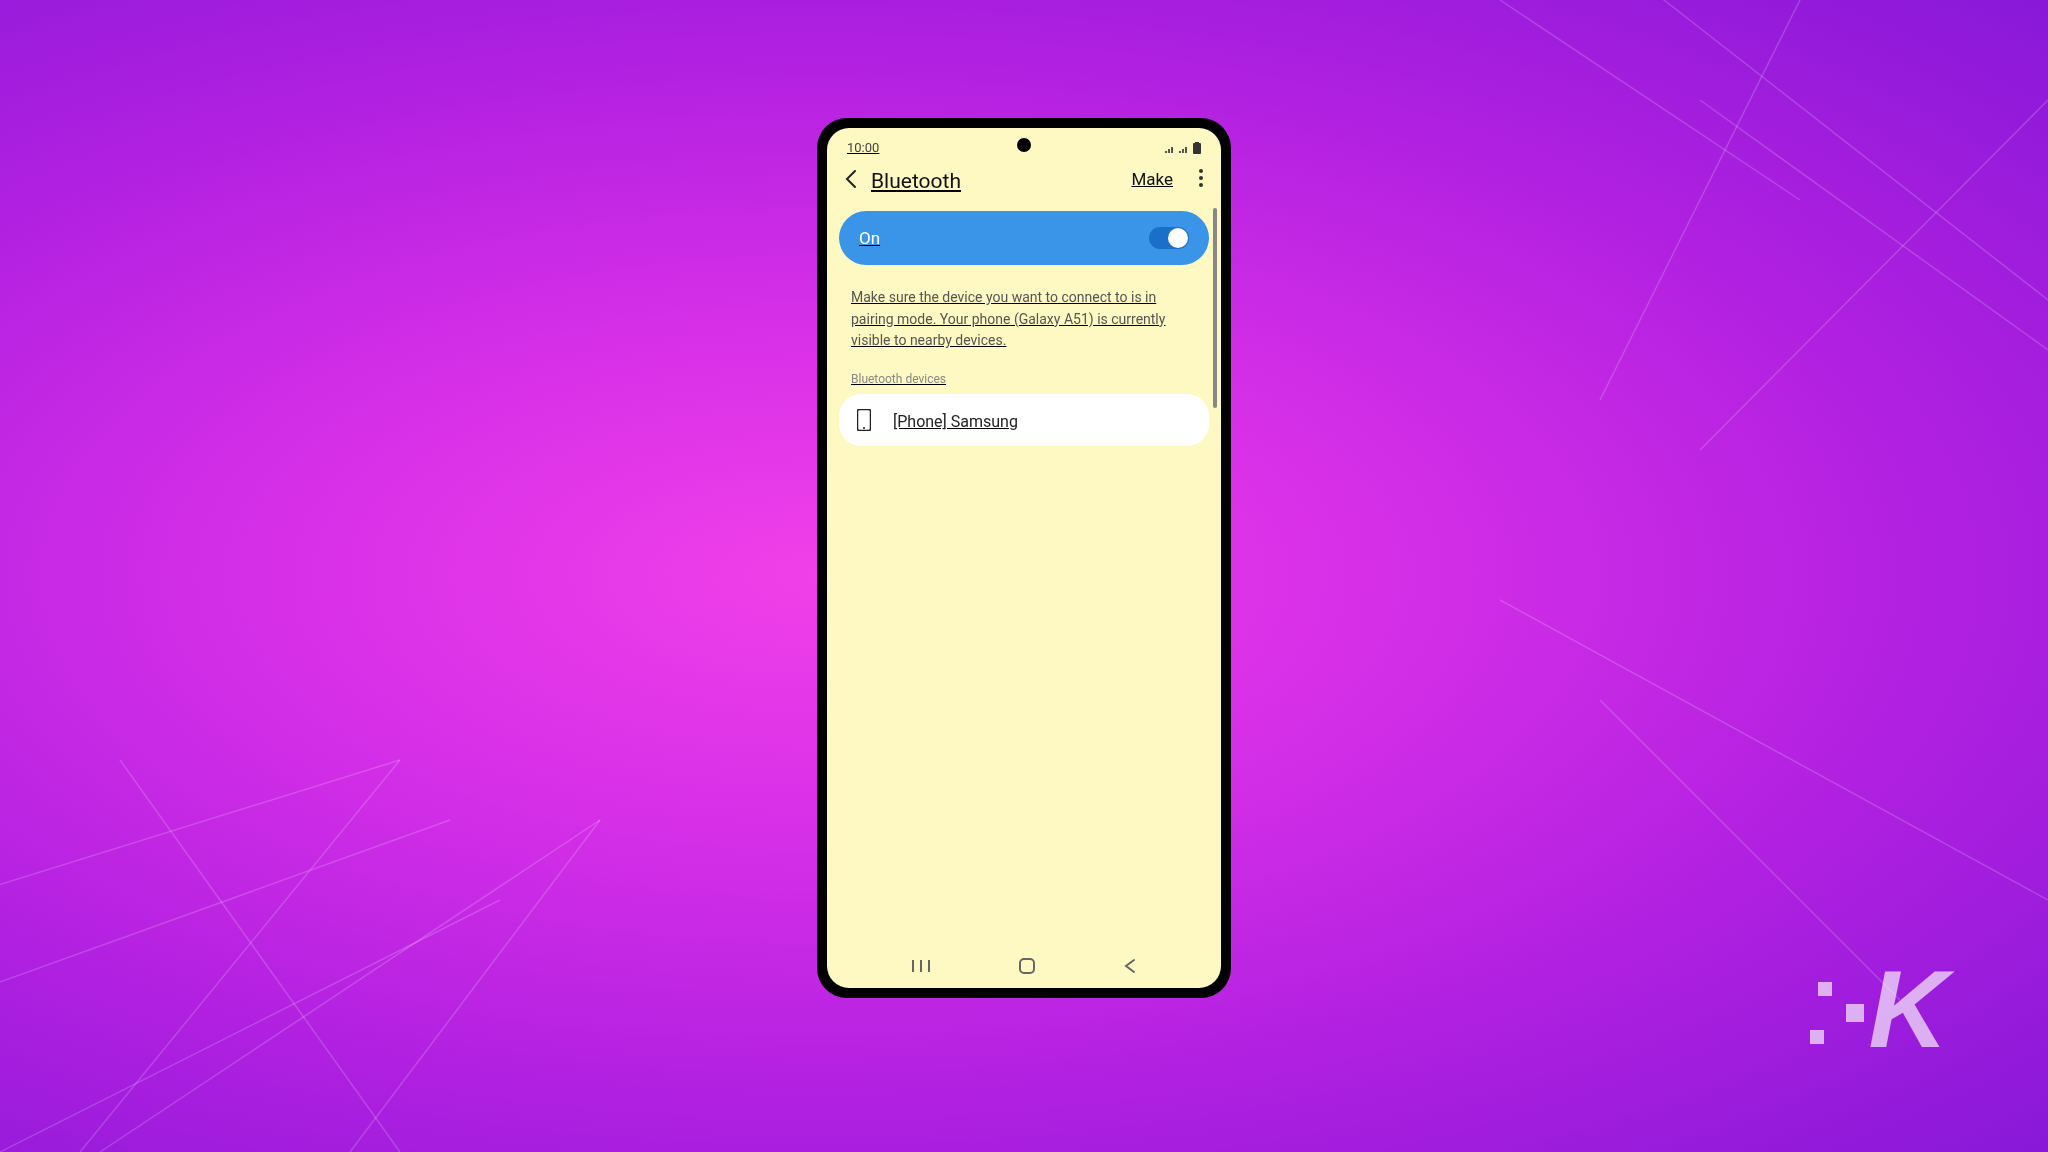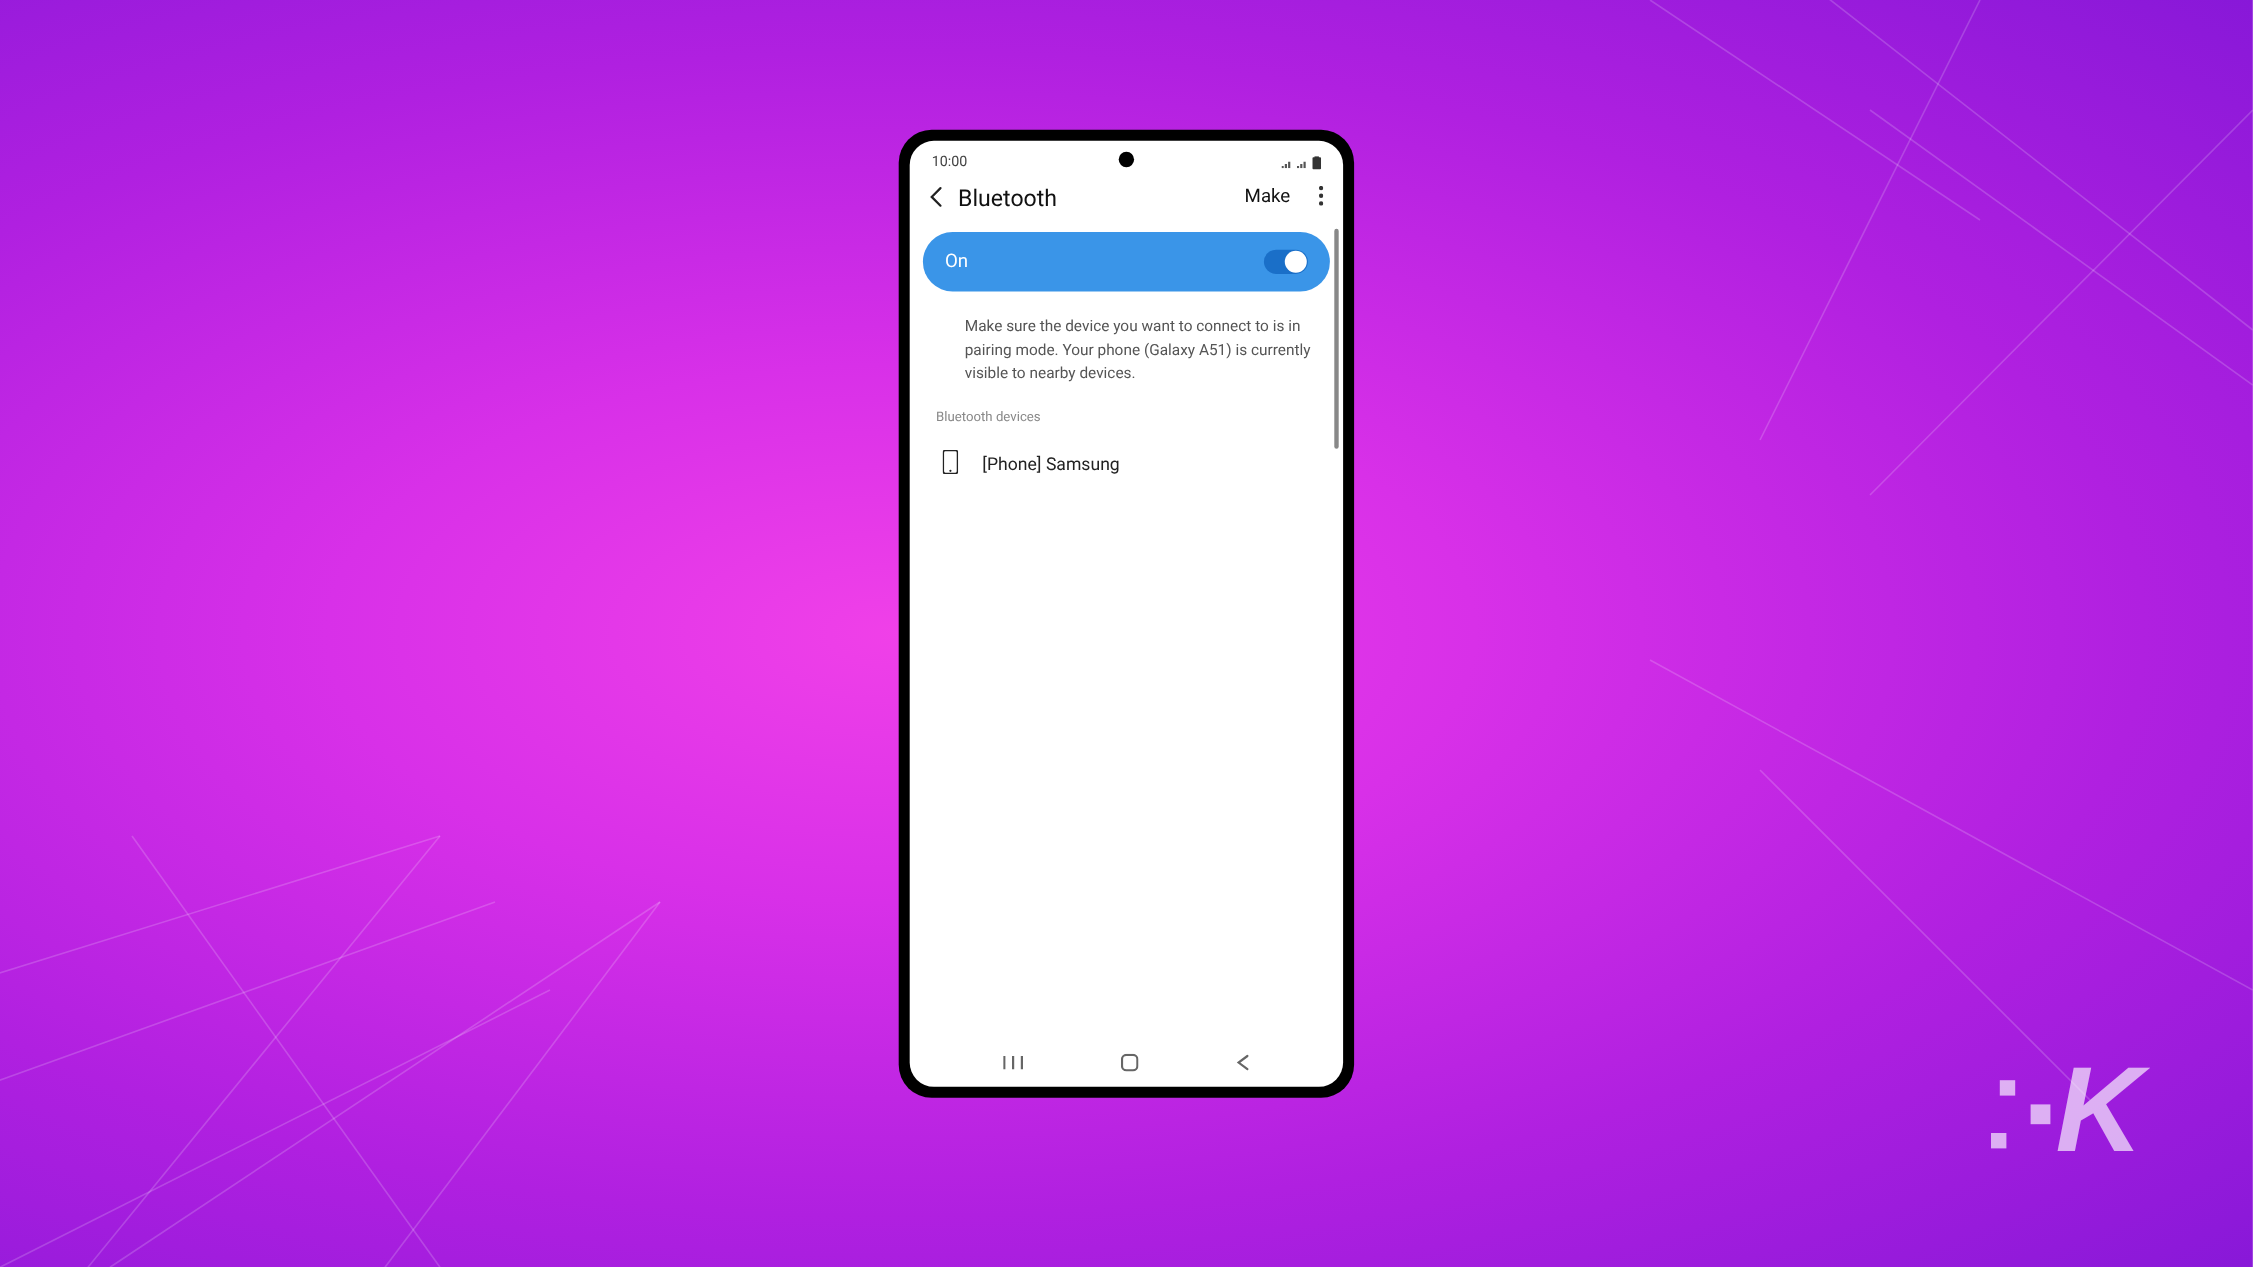--- a/index.html
+++ b/index.html
@@ -22,24 +22,25 @@
       top: 118px;
       width: 414px;
       height: 880px;
       background: #000;
       border-radius: 30px;
       padding: 10px;
     }
     .phone-screen {
       width: 100%;
       height: 100%;
-      background: #ffffff;
+      background: #fef9c3;
       border-radius: 22px;
       position: relative;
       overflow: hidden;
+      text-decoration: underline;
     }
     .camera-notch {
       position: absolute;
       top: 10px;
       left: 50%;
       transform: translateX(-50%);
       width: 14px;
       height: 14px;
       background: #000;
       border-radius: 50%;
@@ -118,21 +119,20 @@
       width: 20px;
       height: 20px;
       background: #fff;
       border-radius: 50%;
     }
     .info-text {
       padding: 18px 24px 12px;
       font-size: 14px;
       line-height: 1.55;
       color: #555;
-      margin-left: 26px;
     }
     .section-label {
       padding: 8px 24px 6px;
       font-size: 12px;
       color: #888;
     }
     .device-card {
       margin: 2px 12px;
       background: #fff;
       border-radius: 22px;

